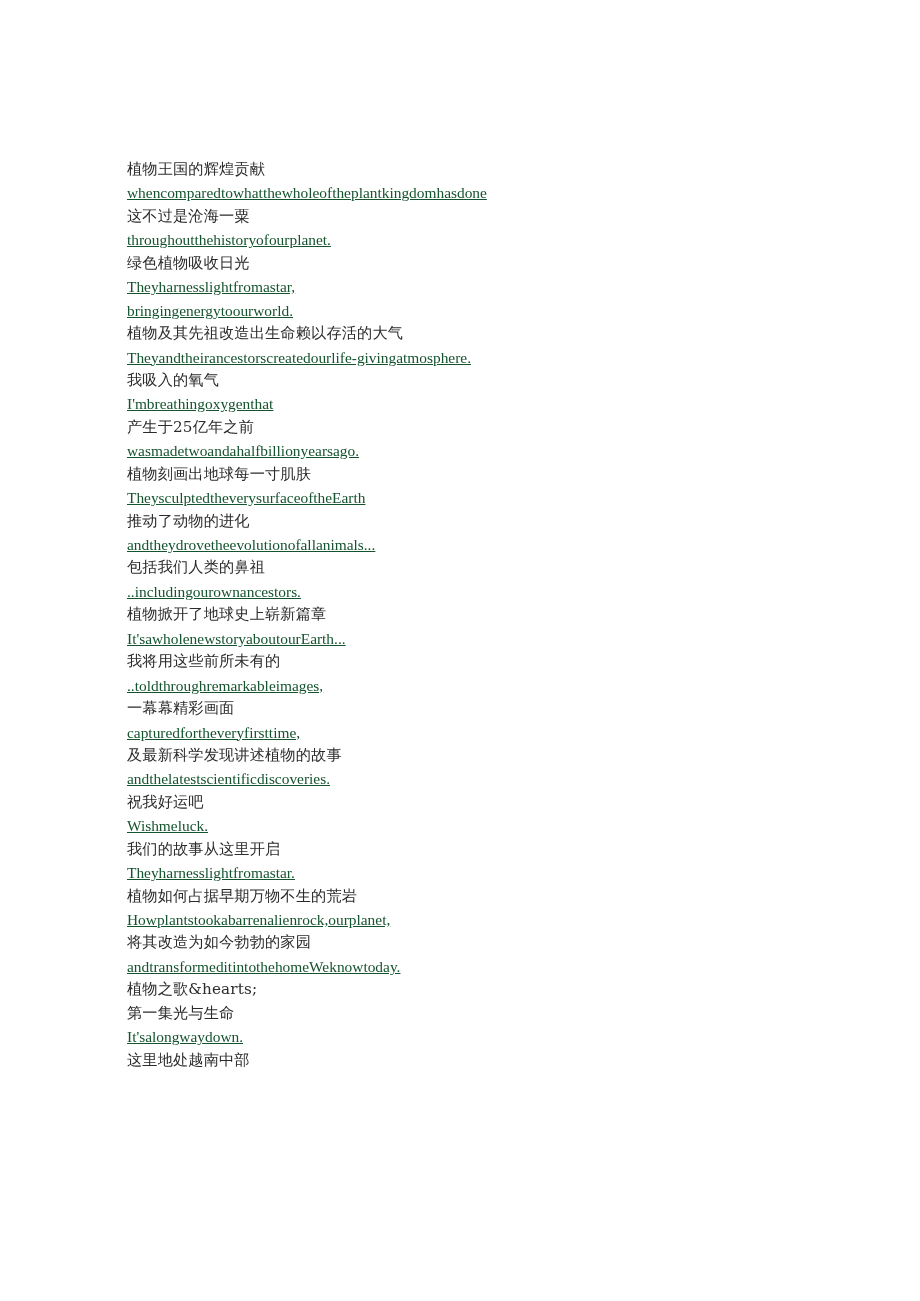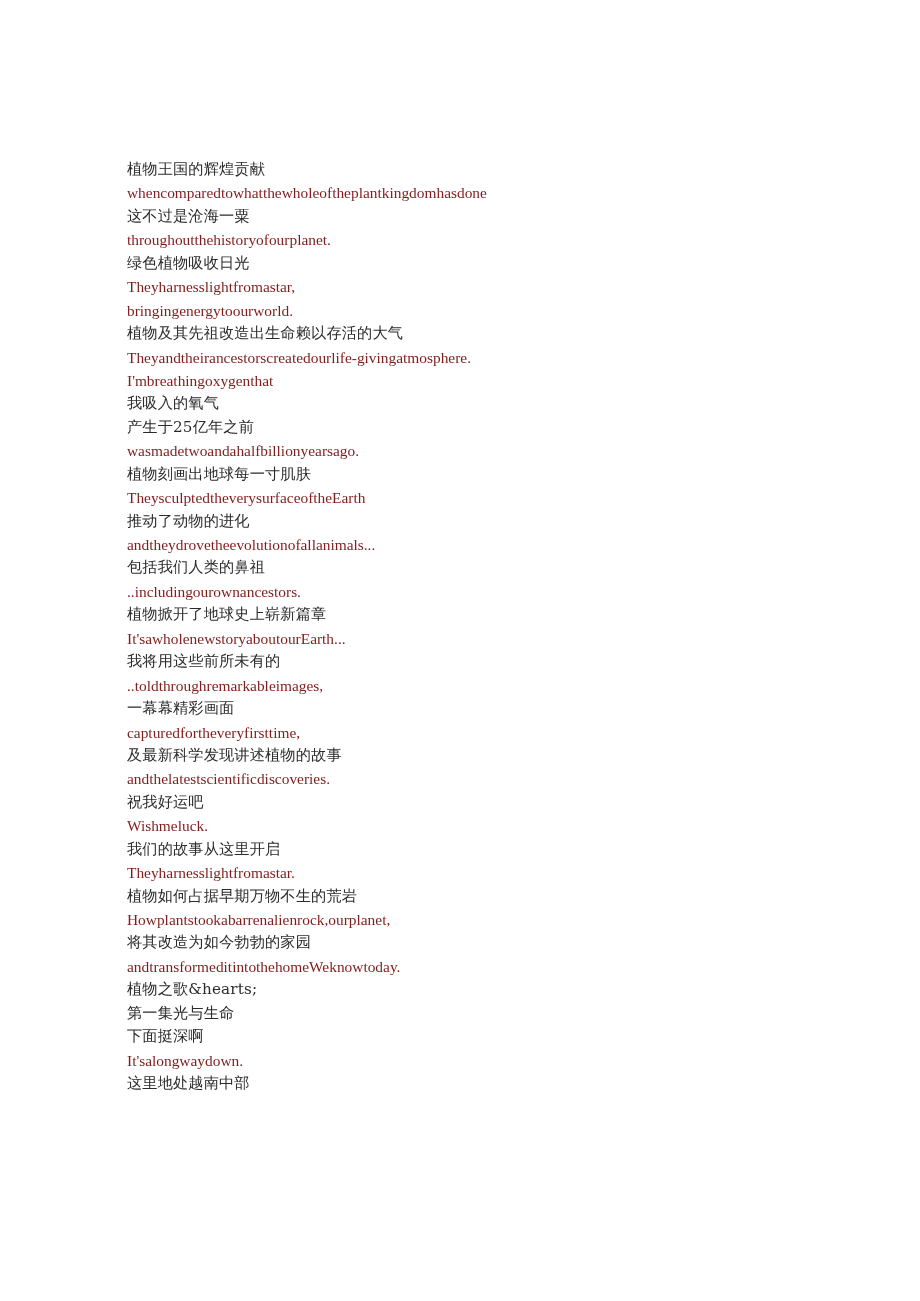--- a/index.html
+++ b/index.html
@@ -31,22 +31,23 @@
     font-size: 15.2px;
     line-height: 23.45px;
     height: 23.45px;
     white-space: pre;
     color: #000000;
     letter-spacing: 0;
   }
   
   .line.latin {
     font-family: "Liberation Serif", "DejaVu Serif", serif;
-    color: #7f1d1d;
+    color: #14532d;
     font-size: 15.4px;
+    text-decoration: underline;
   }
   
   .line.cjk {
     font-family: "DejaVu Serif", "Liberation Serif", serif;
     color: #2b2b2b;
     font-size: 15.2px;
     letter-spacing: 0.15px;
   }
 </style>
 </head>
@@ -56,22 +57,22 @@
   <div class="subtitle-block">
       <span class="line cjk">植物王国的辉煌贡献</span>
       <span class="line latin">whencomparedtowhatthewholeoftheplantkingdomhasdone</span>
       <span class="line cjk">这不过是沧海一粟</span>
       <span class="line latin">throughoutthehistoryofourplanet.</span>
       <span class="line cjk">绿色植物吸收日光</span>
       <span class="line latin">Theyharnesslightfromastar,</span>
       <span class="line latin">bringingenergytoourworld.</span>
       <span class="line cjk">植物及其先祖改造出生命赖以存活的大气</span>
       <span class="line latin">Theyandtheirancestorscreatedourlife-givingatmosphere.</span>
+      <span class="line cjk">我吸入的氧气</span>
       <span class="line latin">I'mbreathingoxygenthat</span>
-      <span class="line cjk">我吸入的氧气</span>
       <span class="line cjk">产生于25亿年之前</span>
       <span class="line latin">wasmadetwoandahalfbillionyearsago.</span>
       <span class="line cjk">植物刻画出地球每一寸肌肤</span>
       <span class="line latin">TheysculptedtheverysurfaceoftheEarth</span>
       <span class="line cjk">推动了动物的进化</span>
       <span class="line latin">andtheydrovetheevolutionofallanimals...</span>
       <span class="line cjk">包括我们人类的鼻祖</span>
       <span class="line latin">..includingourownancestors.</span>
       <span class="line cjk">植物掀开了地球史上崭新篇章</span>
       <span class="line latin">It'sawholenewstoryaboutourEarth...</span>
@@ -84,17 +85,16 @@
       <span class="line cjk">祝我好运吧</span>
       <span class="line latin">Wishmeluck.</span>
       <span class="line cjk">我们的故事从这里开启</span>
       <span class="line latin">Theyharnesslightfromastar.</span>
       <span class="line cjk">植物如何占据早期万物不生的荒岩</span>
       <span class="line latin">Howplantstookabarrenalienrock,ourplanet,</span>
       <span class="line cjk">将其改造为如今勃勃的家园</span>
       <span class="line latin">andtransformeditintothehomeWeknowtoday.</span>
       <span class="line cjk">植物之歌&amp;hearts;</span>
       <span class="line cjk">第一集光与生命</span>
-      <span class="line cjk">下面挺深啊</span>
       <span class="line latin">It'salongwaydown.</span>
       <span class="line cjk">这里地处越南中部</span>
     </div>
 </div>
 
 </body></html>

